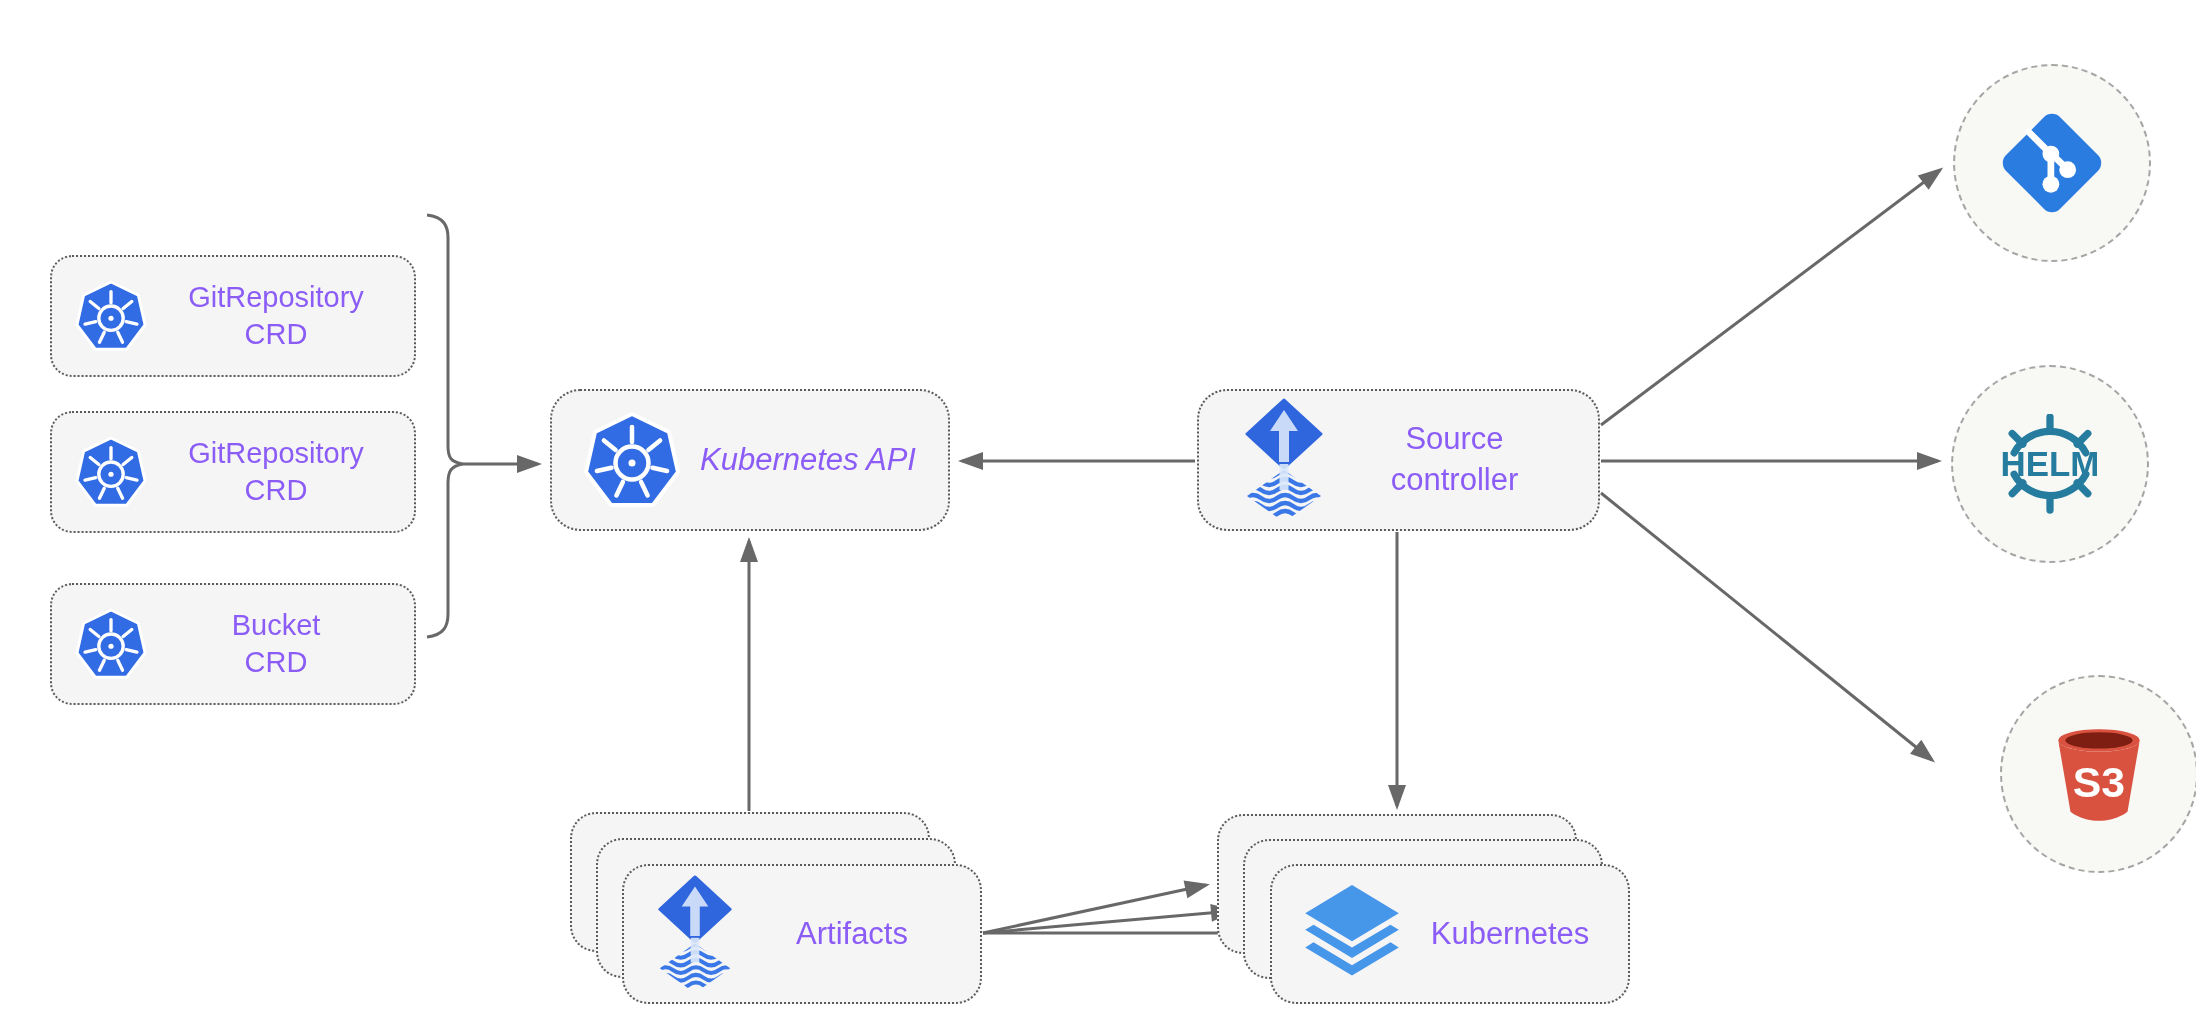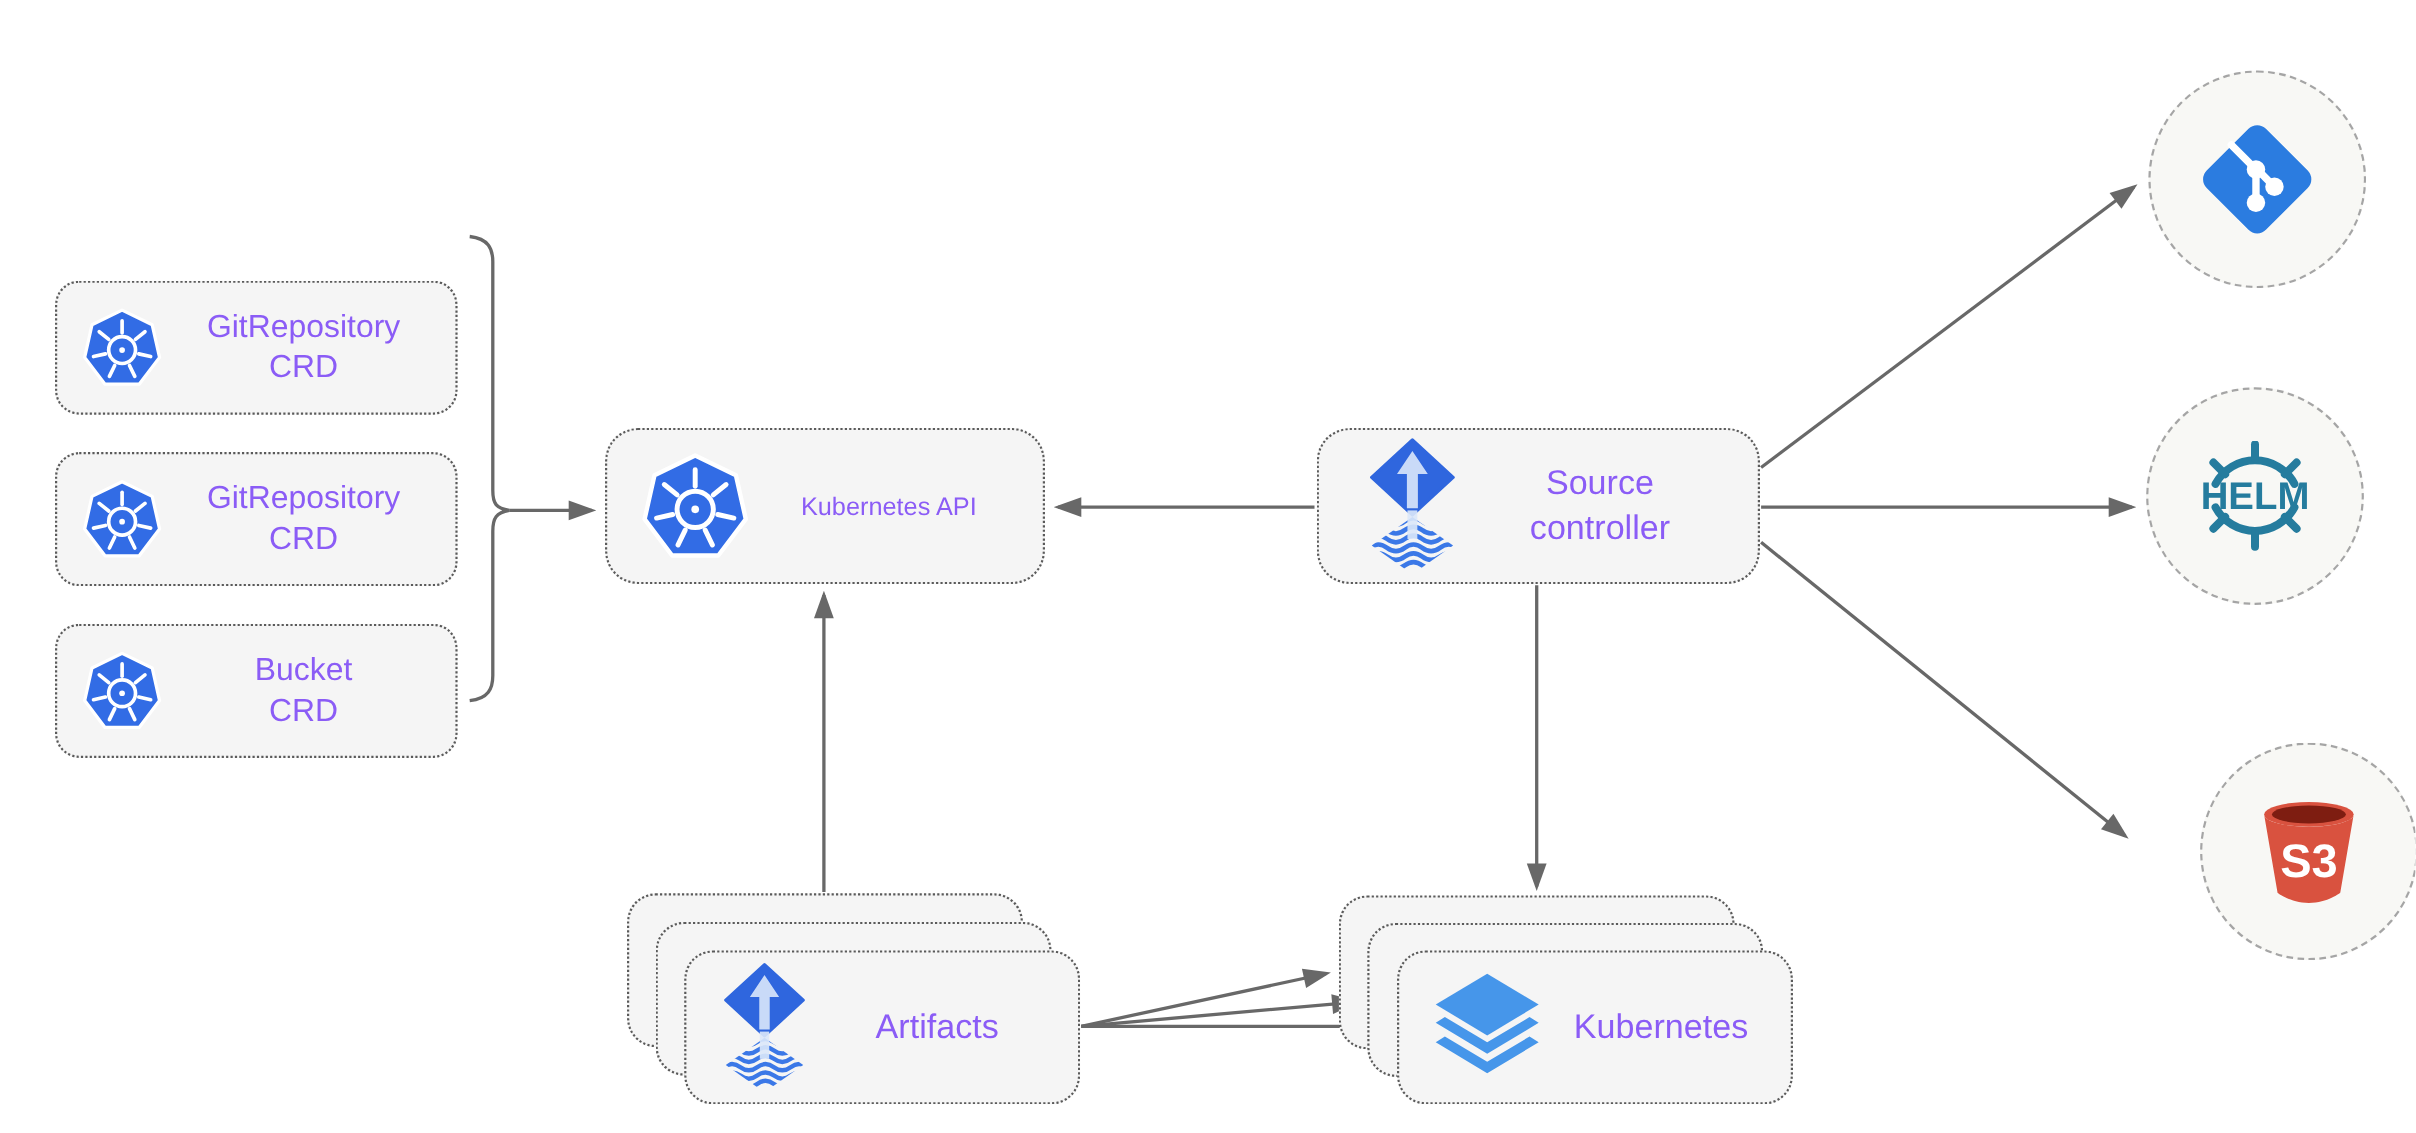--- a/index.html
+++ b/index.html
@@ -12,28 +12,28 @@
   .box {
     position:absolute; box-sizing:border-box; background:#f5f5f5;
     border:2px dotted #5a5a5a; border-radius:22px;
     display:flex; align-items:center; z-index:2;
   }
   .ghost {
     position:absolute; box-sizing:border-box; background:#f5f5f5;
     border:2px dotted #5a5a5a; border-radius:26px; width:360px; height:140px;
   }
   .crd  { left:50px; width:366px; height:122px; }
-  .crd-1 { top:231px; } .crd-2 { top:387px; } .crd-3 { top:543px; }
+  .crd-1 { top:231px; } .crd-2 { top:387px; } .crd-3 { top:559px; }
   .crd .icon-wrap { margin-left:22px; flex:0 0 auto; display:flex; }
   .crd .lbl { flex:1; text-align:center; font-size:29px; line-height:1.28; padding-right:10px; }
 
   .bigbox { border-radius:30px; height:142px; top:365px; }
   .k8s-api { left:550px; width:400px; }
   .k8s-api .icon-wrap { margin-left:30px; display:flex; }
-  .k8s-api .lbl { flex:1; text-align:center; font-size:23px; padding-right:14px; }
+  .k8s-api .lbl { flex:1; text-align:center; font-size:31px; padding-right:14px;font-style:italic; }
 
   .source { left:1197px; width:403px; }
   .source .icon-wrap { margin-left:42px; display:flex; }
   .source .lbl { flex:1; text-align:center; font-size:31px; line-height:1.32; padding-right:16px; }
 
   .front { border-radius:26px; width:360px; height:140px; }
   .consumers-front { left:622px; top:840px; }
   .consumers-front .icon-wrap { margin-left:30px; display:flex; }
   .artifacts-front { left:1270px; top:840px; }
   .artifacts-front .icon-wrap { margin-left:28px; display:flex; }
@@ -45,21 +45,21 @@
   .consumers-mid  { left:596px; top:814px; }
   .artifacts-back { left:1217px; top:790px; }
   .artifacts-mid  { left:1243px; top:815px; }
 
   .ext-circle {
     position:absolute; box-sizing:border-box; width:198px; height:198px;
     border-radius:50%; background:#f8f8f5; border:2px dashed #a5a5a5;
     display:flex; align-items:center; justify-content:center; z-index:2;
   }
   .circle-git  { left:1953px; top:40px; }
-  .circle-helm { left:1951px; top:328px; }
+  .circle-helm { left:1951px; top:341px; }
   .circle-s3   { left:2000px; top:651px; }
 </style>
 </head>
 <body>
 
 <div class="stage">
 
   <svg class="connectors" width="2196" height="1030" viewBox="0 0 2196 1030">
     <defs>
       <marker id="ah" viewBox="0 0 13 10" refX="11" refY="5" markerWidth="26" markerHeight="20" markerUnits="userSpaceOnUse" orient="auto">

